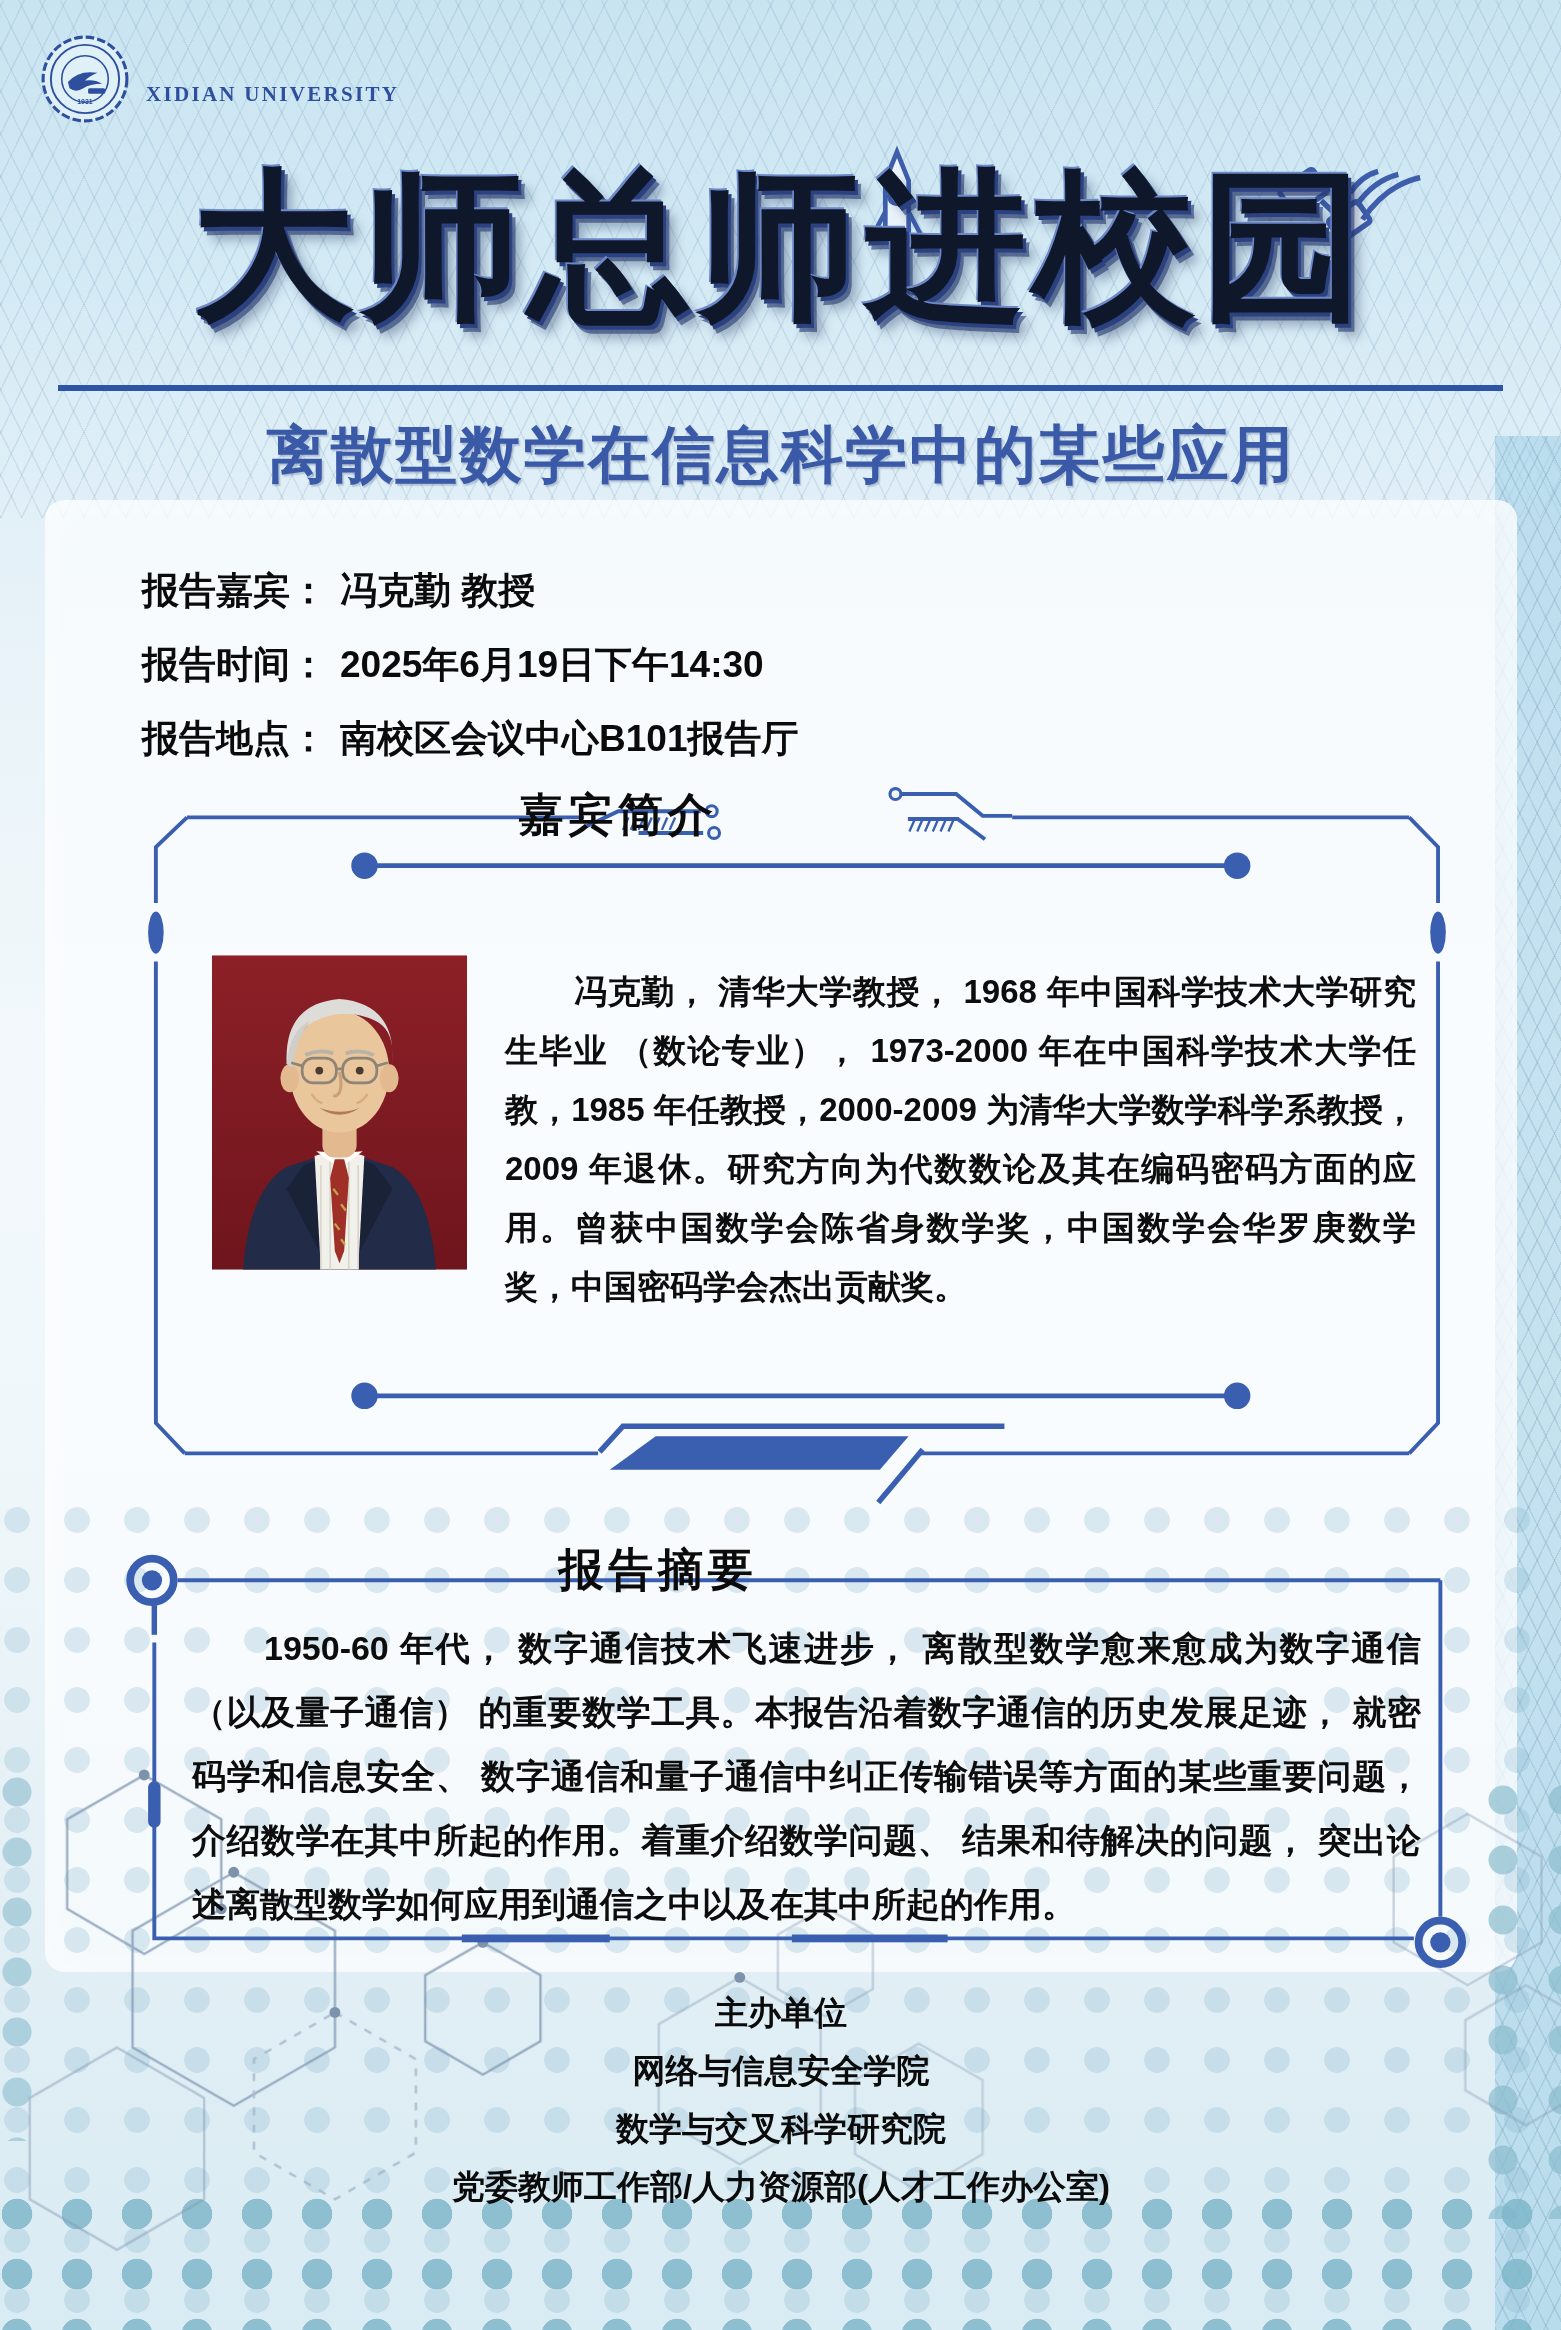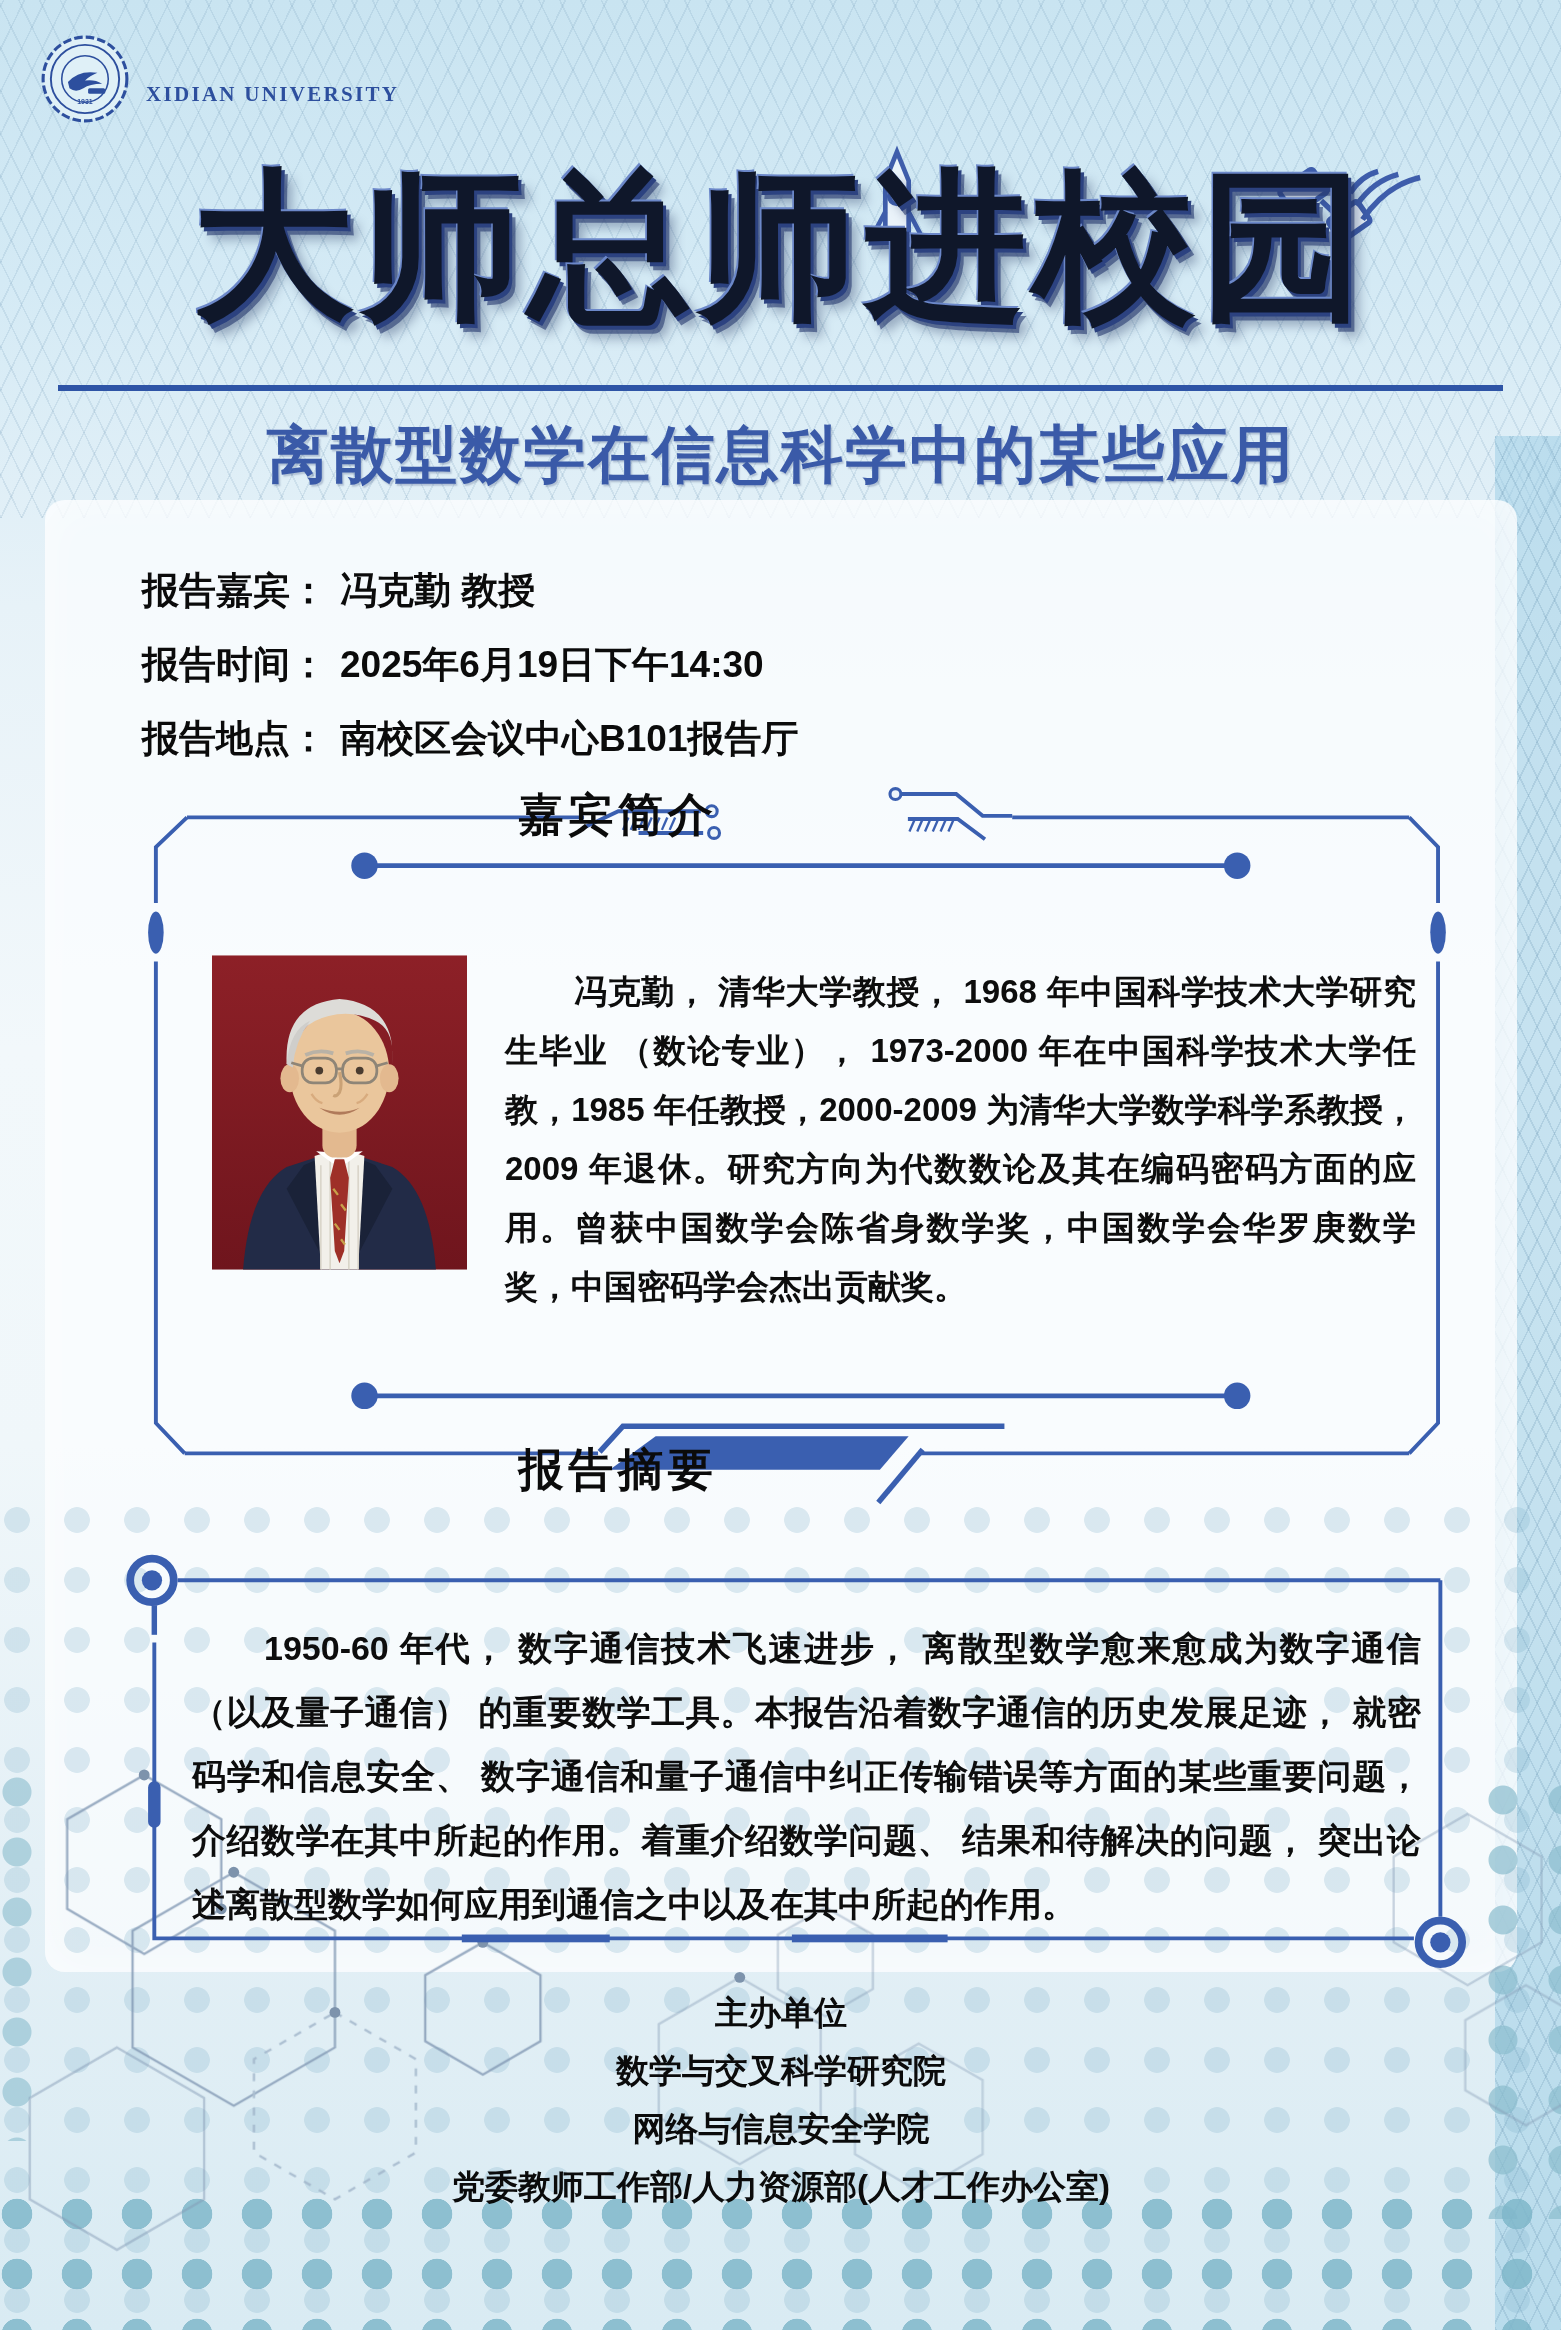--- a/index.html
+++ b/index.html
@@ -257,22 +257,22 @@
   <circle cx="138" cy="148" r="5" fill="#4a3c30"></circle>
   <circle cx="190" cy="148" r="5" fill="#4a3c30"></circle>
 
   <path d="M 164 150 q 4 18 0 26 q -4 6 -8 4" stroke="#caa276" stroke-width="4" fill="none"></path>
   <path d="M 138 196 q 26 18 52 0 q -24 10 -52 0" fill="#b07a5a"></path>
   <path d="M 128 178 q 6 10 14 12 M 200 178 q -6 10 -14 12" stroke="#d8ab7e" stroke-width="3" fill="none"></path>
 </svg>
 
 <div class="abs bio">冯克勤， 清华大学教授， 1968 年中国科学技术大学研究生毕业 （数论专业）， 1973-2000 年在中国科学技术大学任教，1985 年任教授，2000-2009 为清华大学数学科学系教授，2009 年退休。研究方向为代数数论及其在编码密码方面的应用。曾获中国数学会陈省身数学奖，中国数学会华罗庚数学奖，中国密码学会杰出贡献奖。</div>
 
-<div class="abs sec-title" style="top:1440px;">报告摘要</div>
+<div class="abs sec-title" style="top:1540px;padding-left:40px;">报告摘要</div>
 <div class="abs abstract-text">1950-60 年代， 数字通信技术飞速进步， 离散型数学愈来愈成为数字通信（以及量子通信） 的重要数学工具。本报告沿着数字通信的历史发展足迹， 就密码学和信息安全、 数字通信和量子通信中纠正传输错误等方面的某些重要问题， 介绍数学在其中所起的作用。着重介绍数学问题、 结果和待解决的问题， 突出论述离散型数学如何应用到通信之中以及在其中所起的作用。</div>
 
 <div class="abs footer">
   <div>主办单位</div>
+  <div>网络与信息安全学院</div>
   <div>数学与交叉科学研究院</div>
-  <div>网络与信息安全学院</div>
   <div>党委教师工作部/人力资源部(人才工作办公室)</div>
 </div>
 
 
 </body></html>

